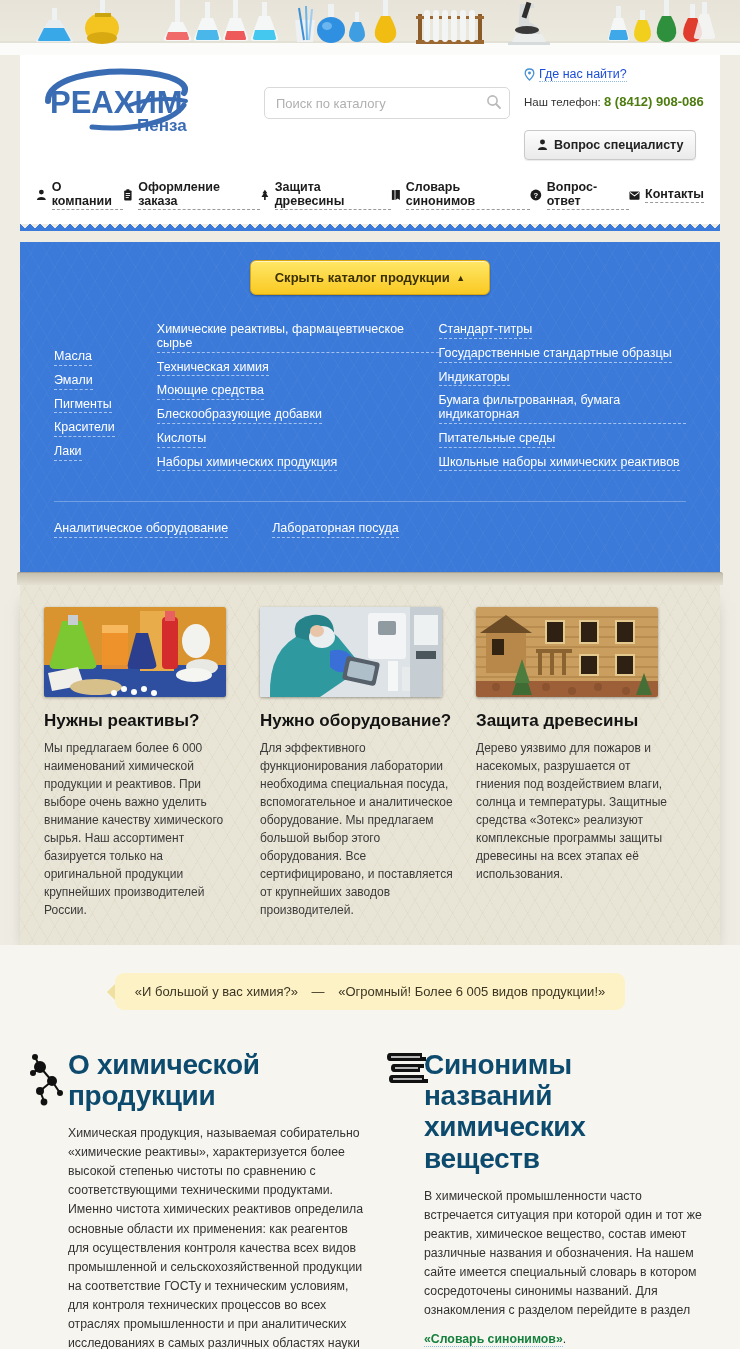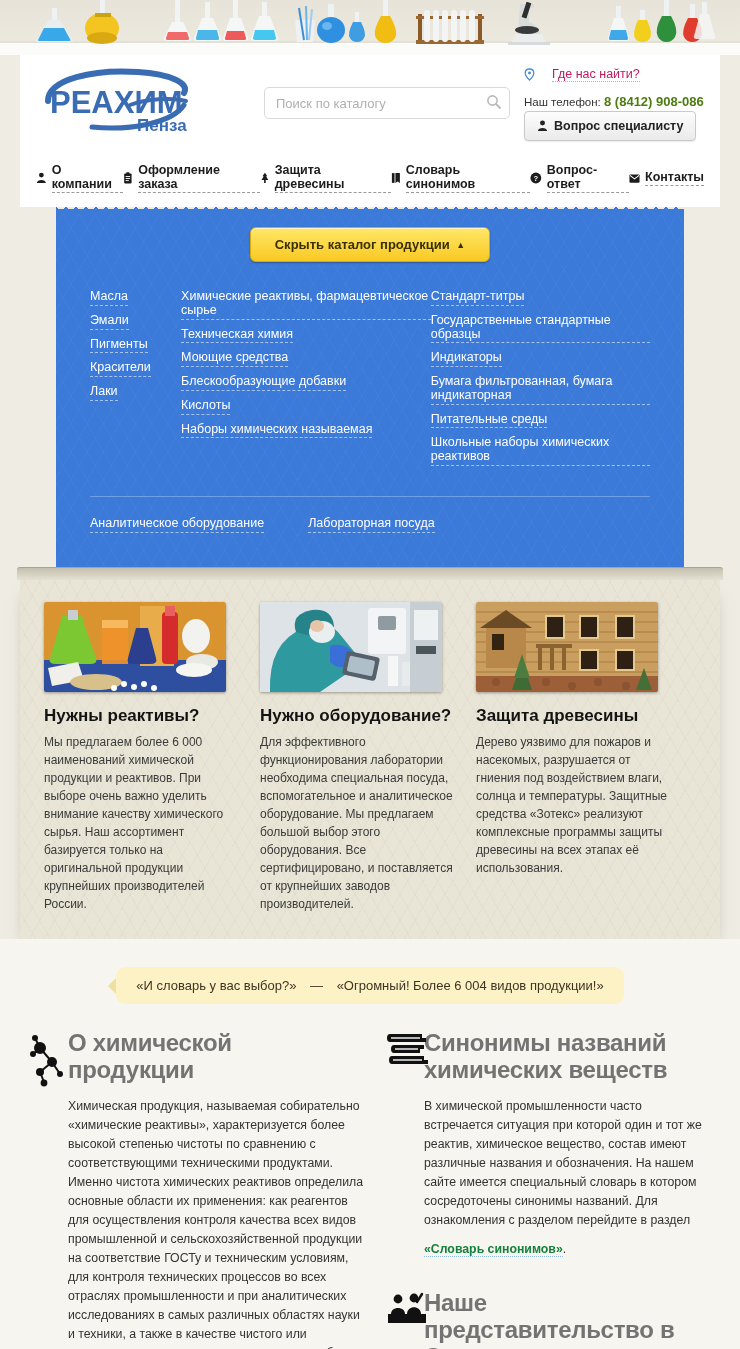--- a/index.html
+++ b/index.html
@@ -21,36 +21,36 @@
   .logo { width:180px; flex:0 0 180px; }
   .search-wrap { position:relative; margin:22px 14px 0 8px; flex:1;padding-left:42px; }
   .search-input {
     width:100%; height:32px; border:1px solid #d9d9d9; border-radius:5px;
     padding:0 34px 0 11px; font-size:13px; color:#333; background:#fff;
     font-family:"Liberation Sans", sans-serif; outline:none;
   }
   .search-input::placeholder { color:#b0b0b0; }
   .search-btn { position:absolute; right:8px; top:7px; background:none; border:none; cursor:pointer; }
   .head-right { width:182px; flex:0 0 182px; padding-top:2px; }
-  .find-us { display:inline-flex; align-items:center; gap:17px; font-size:12.5px; color:#be185d; text-decoration:none; }
+  .find-us { display:inline-flex; align-items:center; gap:4px; font-size:12.5px; color:#1d4ed8; text-decoration:none; }
   .find-us span { border-bottom:1px dotted #8fbce6; }
   .phone-line { margin-top:9px; font-size:11.5px; color:#333; white-space:nowrap; }
   .phone-line b { font-size:13px; color:#4d7c0f; }
   .spec-btn {
-    margin-top:2px; display:inline-flex; align-items:center; gap:6px;
+    margin-top:21px; display:inline-flex; align-items:center; gap:6px;
     background:linear-gradient(#fdfdfd,#eaeaea); border:1px solid #c9c9c9; border-radius:4px;
     padding:7px 12px; font-size:12.5px; font-weight:bold; color:#222; cursor:pointer;
     font-family:"Liberation Sans", sans-serif; box-shadow:0 1px 1px rgba(0,0,0,.08);
   }
   .main-nav { display:flex; justify-content:space-between; padding:20px 2px 14px 2px; }
   .nav-item { display:inline-flex; align-items:center; gap:5px; text-decoration:none; color:#1c1c1c; font-size:12.5px; font-weight:bold; }
   .nav-item span { border-bottom:1px dashed #9a9a9a; padding-bottom:1px; }
 
   
-  .catalog-wrap { width:628px; margin:0 auto; position:relative; padding-top:2px; }
+  .catalog-wrap { width:700px; margin:0 auto; position:relative; padding-top:18px; }
   .zigzag {
     position:absolute; top:0; left:0; width:100%; height:7px;
     background:
       linear-gradient(-45deg, #3b7ad8 5px, transparent 0),
       linear-gradient(45deg, #3b7ad8 5px, transparent 0);
     background-size:10px 7px; background-repeat:repeat-x; background-position:0 0;
   }
   .catalog {
     background:#3b7ad8;
     background-image:
@@ -61,21 +61,21 @@
   .toggle-row { text-align:center; }
   .toggle-btn {
     display:inline-block; background:linear-gradient(#ffe768,#f9c922);
     border:1px solid #d9a712; border-radius:6px; padding:9px 24px;
     font-size:13px; font-weight:bold; color:#3a2f00; cursor:pointer;
     font-family:"Liberation Sans", sans-serif; box-shadow:inset 0 1px 0 rgba(255,255,255,.6), 0 1px 2px rgba(0,0,0,.3);
   }
   .toggle-btn .arr { font-size:9px; vertical-align:1px; margin-left:3px; }
   .cat-cols { display:flex; padding:28px 34px 0 34px; }
   .cat-col { display:flex; flex-direction:column; }
-  .cat-col.c1 { width:108px; }
+  .cat-col.c1 { width:108px;margin-top:27px; }
   .cat-col.c2 { width:296px; }
   .cat-col.c3 { width:260px; }
   .cat-link {
     color:#fff; font-size:12.5px; text-decoration:none; margin-bottom:8px;
     align-self:flex-start; border-bottom:1px dashed rgba(255,255,255,.55); padding-bottom:1px; line-height:1.1;
   }
   .cat-divider { border:none; border-top:1px solid rgba(255,255,255,.28); margin:22px 34px 0 34px; }
   .cat-extra { display:flex; gap:44px; padding:20px 34px 0 34px; }
 
   
@@ -110,21 +110,21 @@
     border:8px solid transparent; border-right-color:#f0e0a0; border-left-width:4px;
   }
   .quote .dash { margin:0 10px; }
 
   
   .articles { width:700px; margin:0 auto; display:flex; padding:26px 14px 0 14px; gap:26px; }
   .art-col-left { width:330px; flex:0 0 330px; }
   .art-col-right { flex:1; }
   .article { position:relative; padding-left:34px; margin-bottom:34px; }
   .art-icon { position:absolute; left:-4px; top:2px; }
-  .article h2 { font-size:24px; line-height:1.12; color:#737373; letter-spacing:-.3px; margin-bottom:13px; }
+  .article h2 { font-size:28px; line-height:1.12; color:#0c4a6e; letter-spacing:-.3px; margin-bottom:13px;margin-top:13px; }
   .article p { font-size:12.3px; line-height:1.55; color:#333; }
   .art-link { color:#15803d; font-size:12.3px; text-decoration:none; border-bottom:1px dotted #8fbce6;font-weight:bold; }
   .art-link-row { margin-top:12px; font-size:12.3px; }
   .article.saratov { margin-top:6px; }
   .article.saratov h2 { width:280px; }
 </style>
 </head>
 <body>
 
 <div class="page">
@@ -312,21 +312,21 @@
           <a href="#" class="cat-link">Пигменты</a>
           <a href="#" class="cat-link">Красители</a>
           <a href="#" class="cat-link">Лаки</a>
         </div>
         <div class="cat-col c2">
           <a href="#" class="cat-link">Химические реактивы, фармацевтическое сырье</a>
           <a href="#" class="cat-link">Техническая химия</a>
           <a href="#" class="cat-link">Моющие средства</a>
           <a href="#" class="cat-link">Блескообразующие добавки</a>
           <a href="#" class="cat-link">Кислоты</a>
-          <a href="#" class="cat-link">Наборы химических называемая</a>
+          <a href="#" class="cat-link">Наборы химических продукция</a>
         </div>
         <div class="cat-col c3">
           <a href="#" class="cat-link">Стандарт-титры</a>
           <a href="#" class="cat-link">Государственные стандартные образцы</a>
           <a href="#" class="cat-link">Индикаторы</a>
           <a href="#" class="cat-link">Бумага фильтрованная, бумага индикаторная</a>
           <a href="#" class="cat-link">Питательные среды</a>
           <a href="#" class="cat-link">Школьные наборы химических реактивов</a>
         </div>
       </div>
@@ -442,23 +442,23 @@
       </svg>
       <h2>Защита древесины</h2>
       <p>Дерево уязвимо для пожаров и насекомых, разрушается от гниения под воздействием влаги, солнца и температуры. Защитные средства «Зотекс» реализуют комплексные программы защиты древесины на всех этапах её использования.</p>
     </div>
   </div>
 
   <div class="lower">
 
     <div class="quote-row">
       <div class="quote">
-        <span>«И словарь у вас выбор?»</span>
+        <span>«И большой у вас химия?»</span>
         <span class="dash">—</span>
-        <span>«Огромный! Более 6 004 видов продукции!»</span>
+        <span>«Огромный! Более 6 005 видов продукции!»</span>
       </div>
     </div>
 
     <div class="articles">
       <div class="art-col-left">
         <div class="article">
           <svg class="art-icon" width="36" height="58" viewBox="0 0 36 58">
             <g stroke="#111" stroke-width="2">
                 <line x1="10" y1="16" x2="5" y2="6"></line>
                 <line x1="10" y1="16" x2="22" y2="30"></line>

